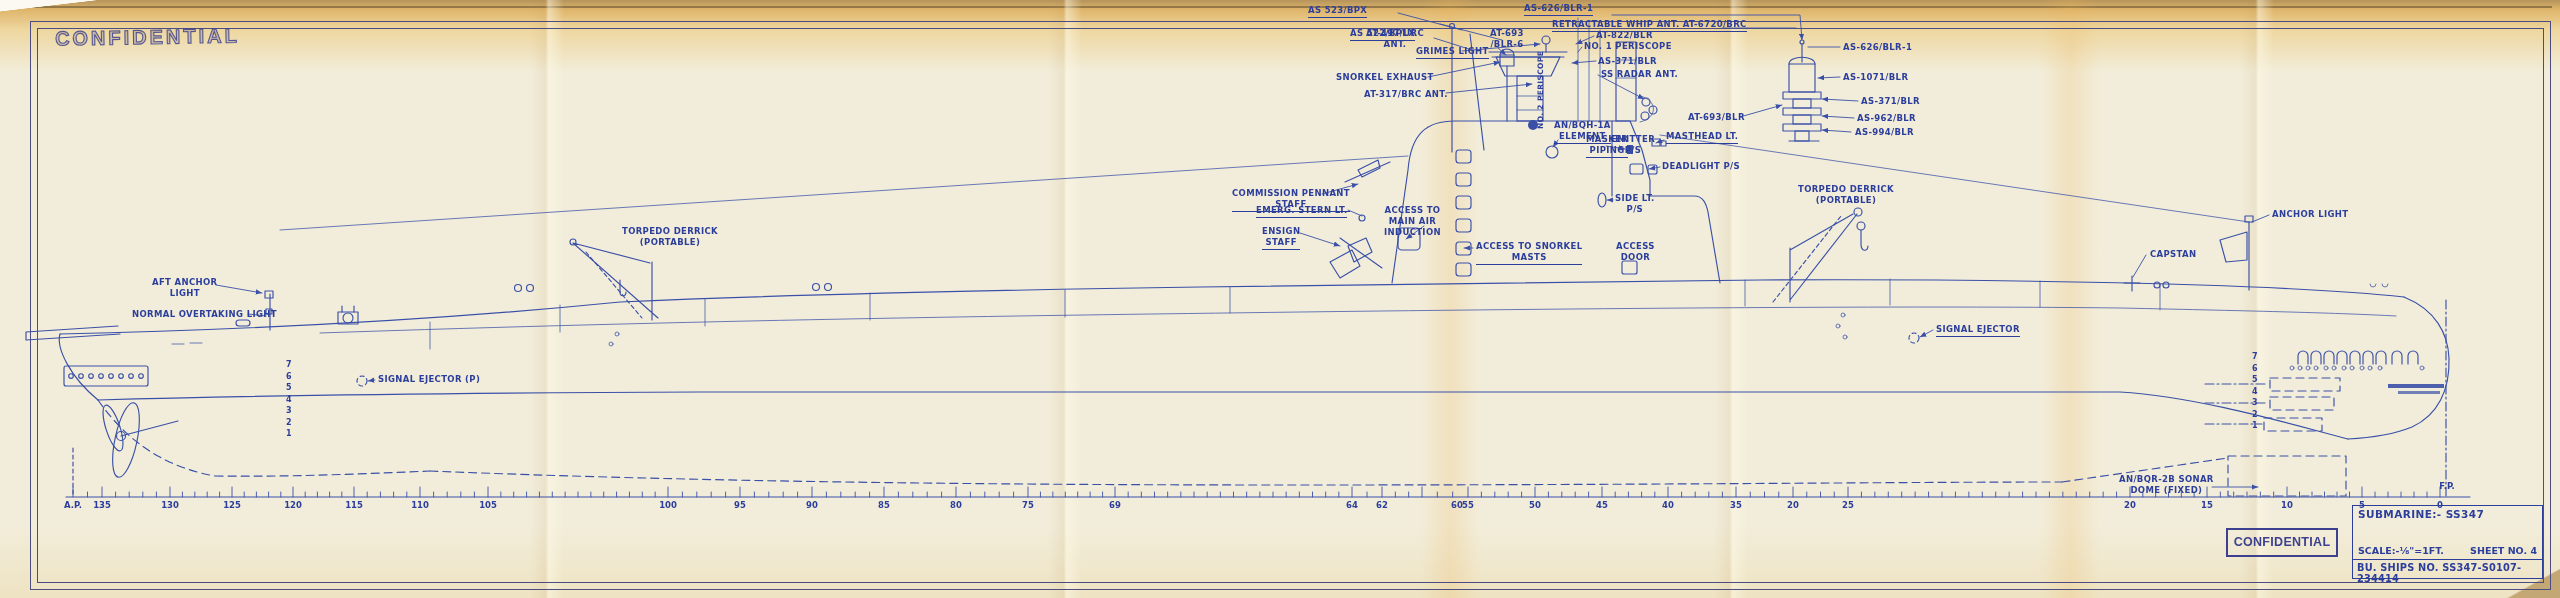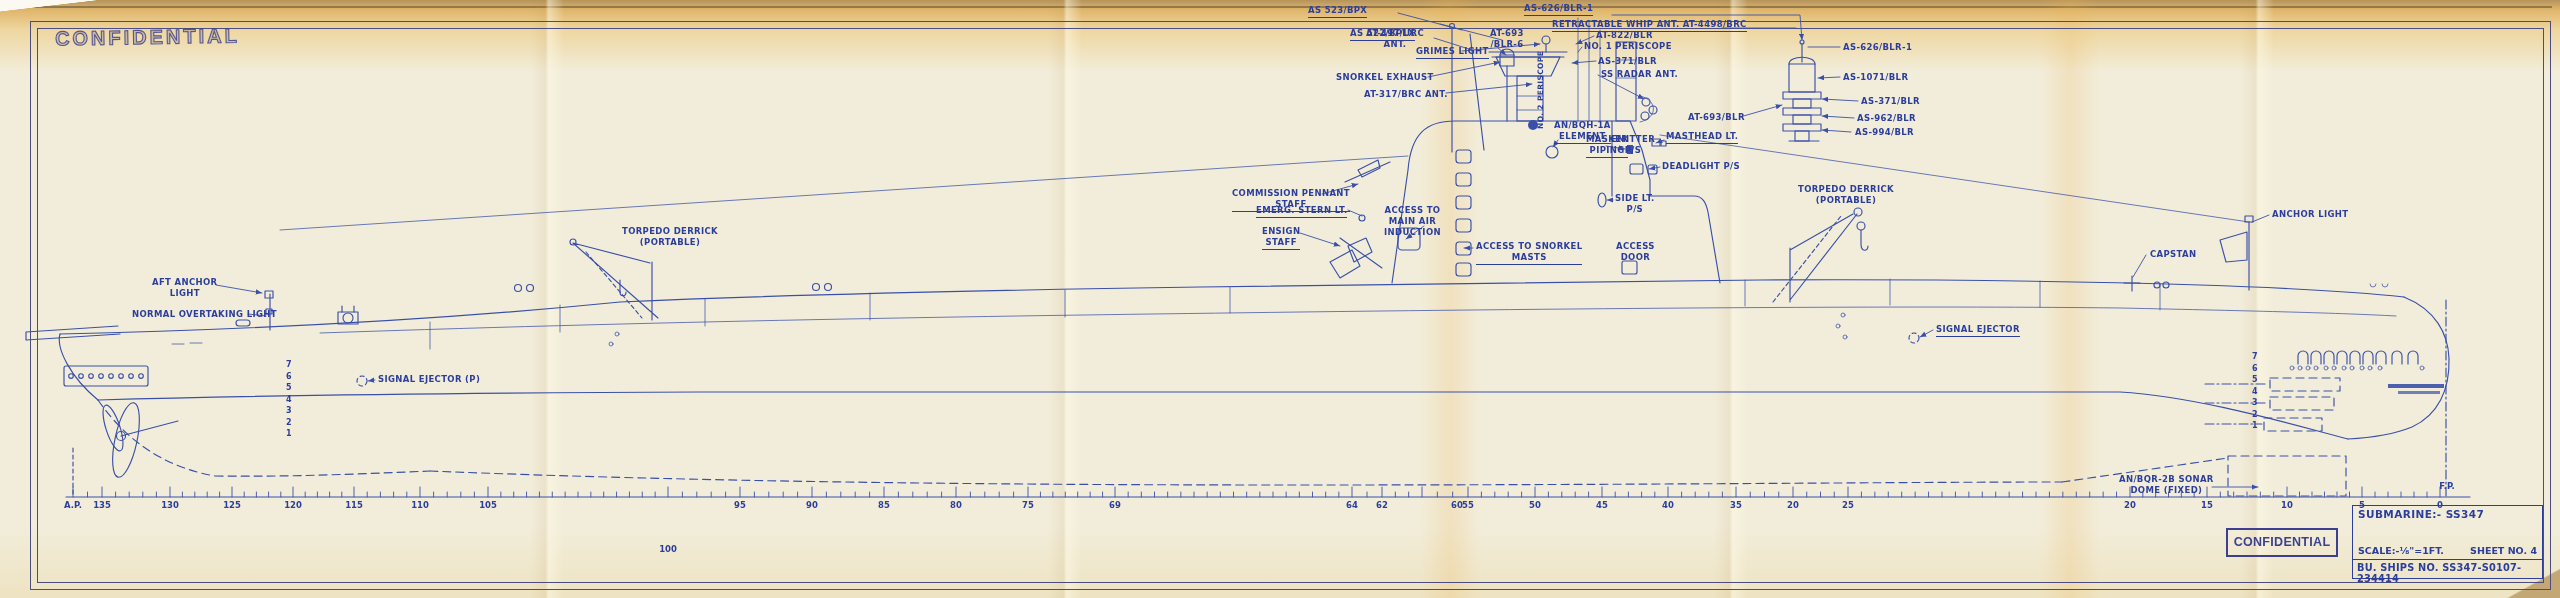--- a/index.html
+++ b/index.html
@@ -482,21 +482,21 @@
       <div class="co ul" style="left: 1308px; top: 5px;">AS 523/BPX</div>
       <div class="co ul" style="left: 1350px; top: 16px; margin-top: 12px;">AS 522/BPLX</div>
       <div class="co" style="left: 1366px; top: 28px;">AT-497/URC
 ANT.</div>
       <div class="co ul" style="left: 1416px; top: 46px;">GRIMES LIGHT</div>
       <div class="co" style="left: 1336px; top: 72px;">SNORKEL EXHAUST</div>
       <div class="co" style="left: 1364px; top: 89px;">AT-317/BRC ANT.</div>
       <div class="co" style="left: 1490px; top: 28px;">AT-693
 /BLR-6</div>
       <div class="co ul" style="left: 1524px; top: 3px;">AS-626/BLR-1</div>
-      <div class="co ul" style="left: 1552px; top: 19px;">RETRACTABLE WHIP ANT. AT-4498/BRC</div>
+      <div class="co ul" style="left: 1552px; top: 19px;">RETRACTABLE WHIP ANT. AT-6720/BRC</div>
       <div class="co" style="left: 1596px; top: 30px;">AT-822/BLR</div>
       <div class="co" style="left: 1584px; top: 41px;">NO. 1 PERISCOPE</div>
       <div class="co" style="left: 1598px; top: 56px;">AS-371/BLR</div>
       <div class="co" style="left: 1601px; top: 69px;">SS RADAR ANT.</div>
       <div class="co" style="left: 1536px; top: 129px; font-size: 7.5px; transform-origin: left top; transform: rotate(-90deg);">NO. 2 PERISCOPE</div>
       <div class="co ul" style="left: 1554px; top: 120px;">AN/BQH-1A
 ELEMENT</div>
       <div class="co" style="left: 1843px; top: 42px;">AS-626/BLR-1</div>
       <div class="co" style="left: 1843px; top: 72px;">AS-1071/BLR</div>
       <div class="co" style="left: 1861px; top: 96px;">AS-371/BLR</div>
@@ -537,21 +537,21 @@
       <div class="co" style="left: 2119px; top: 474px;">AN/BQR-2B SONAR
 DOME (FIXED)</div>
       <div class="rn" style="left: 73px; top: 500px;">A.P.</div>
       <div class="rn" style="left: 102px; top: 500px;">135</div>
       <div class="rn" style="left: 170px; top: 500px;">130</div>
       <div class="rn" style="left: 232px; top: 500px;">125</div>
       <div class="rn" style="left: 293px; top: 500px;">120</div>
       <div class="rn" style="left: 354px; top: 500px;">115</div>
       <div class="rn" style="left: 420px; top: 500px;">110</div>
       <div class="rn" style="left: 488px; top: 500px;">105</div>
-      <div class="rn" style="left: 668px; top: 500px; margin-top: 44px;">100</div>
+      <div class="rn" style="left: 668px; top: 500px;">100</div>
       <div class="rn" style="left: 740px; top: 500px;">95</div>
       <div class="rn" style="left: 812px; top: 500px;">90</div>
       <div class="rn" style="left: 884px; top: 500px;">85</div>
       <div class="rn" style="left: 956px; top: 500px;">80</div>
       <div class="rn" style="left: 1028px; top: 500px;">75</div>
       <div class="rn" style="left: 1115px; top: 500px;">69</div>
       <div class="rn" style="left: 1352px; top: 500px;">64</div>
       <div class="rn" style="left: 1382px; top: 500px;">62</div>
       <div class="rn" style="left: 1422px; top: 500px; margin-left: 35px;">60</div>
       <div class="rn" style="left: 1468px; top: 500px;">55</div>

